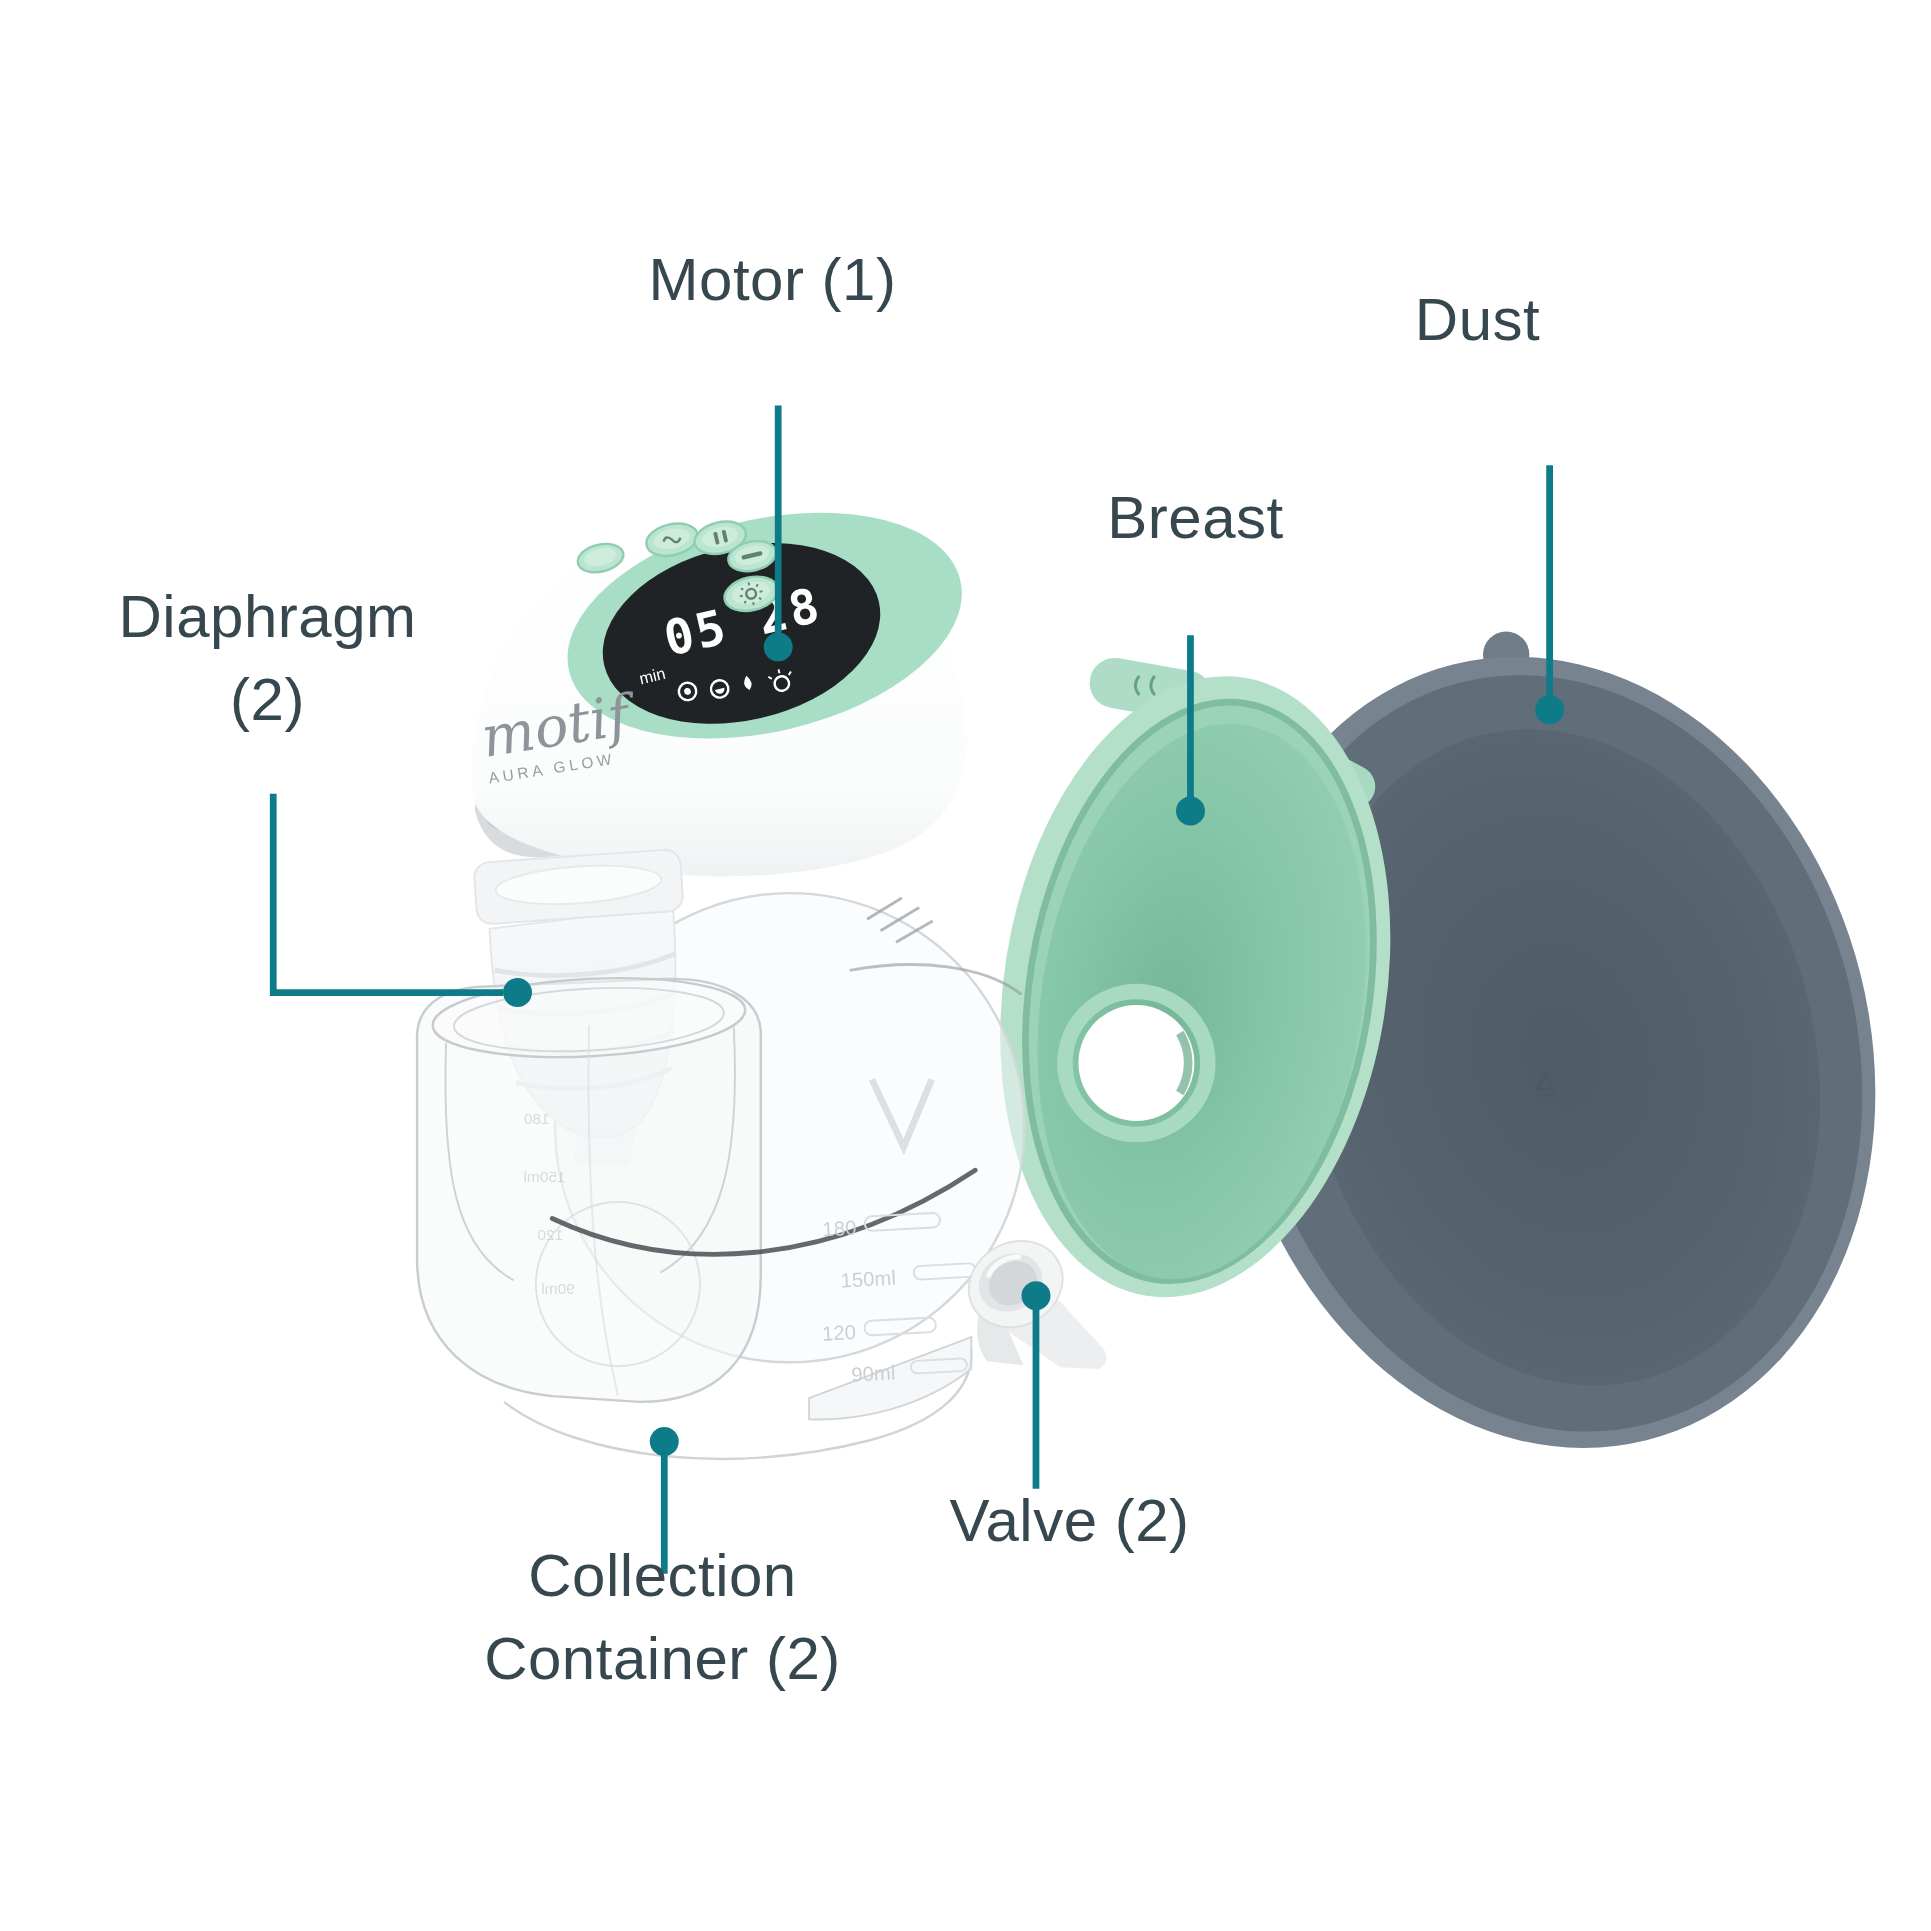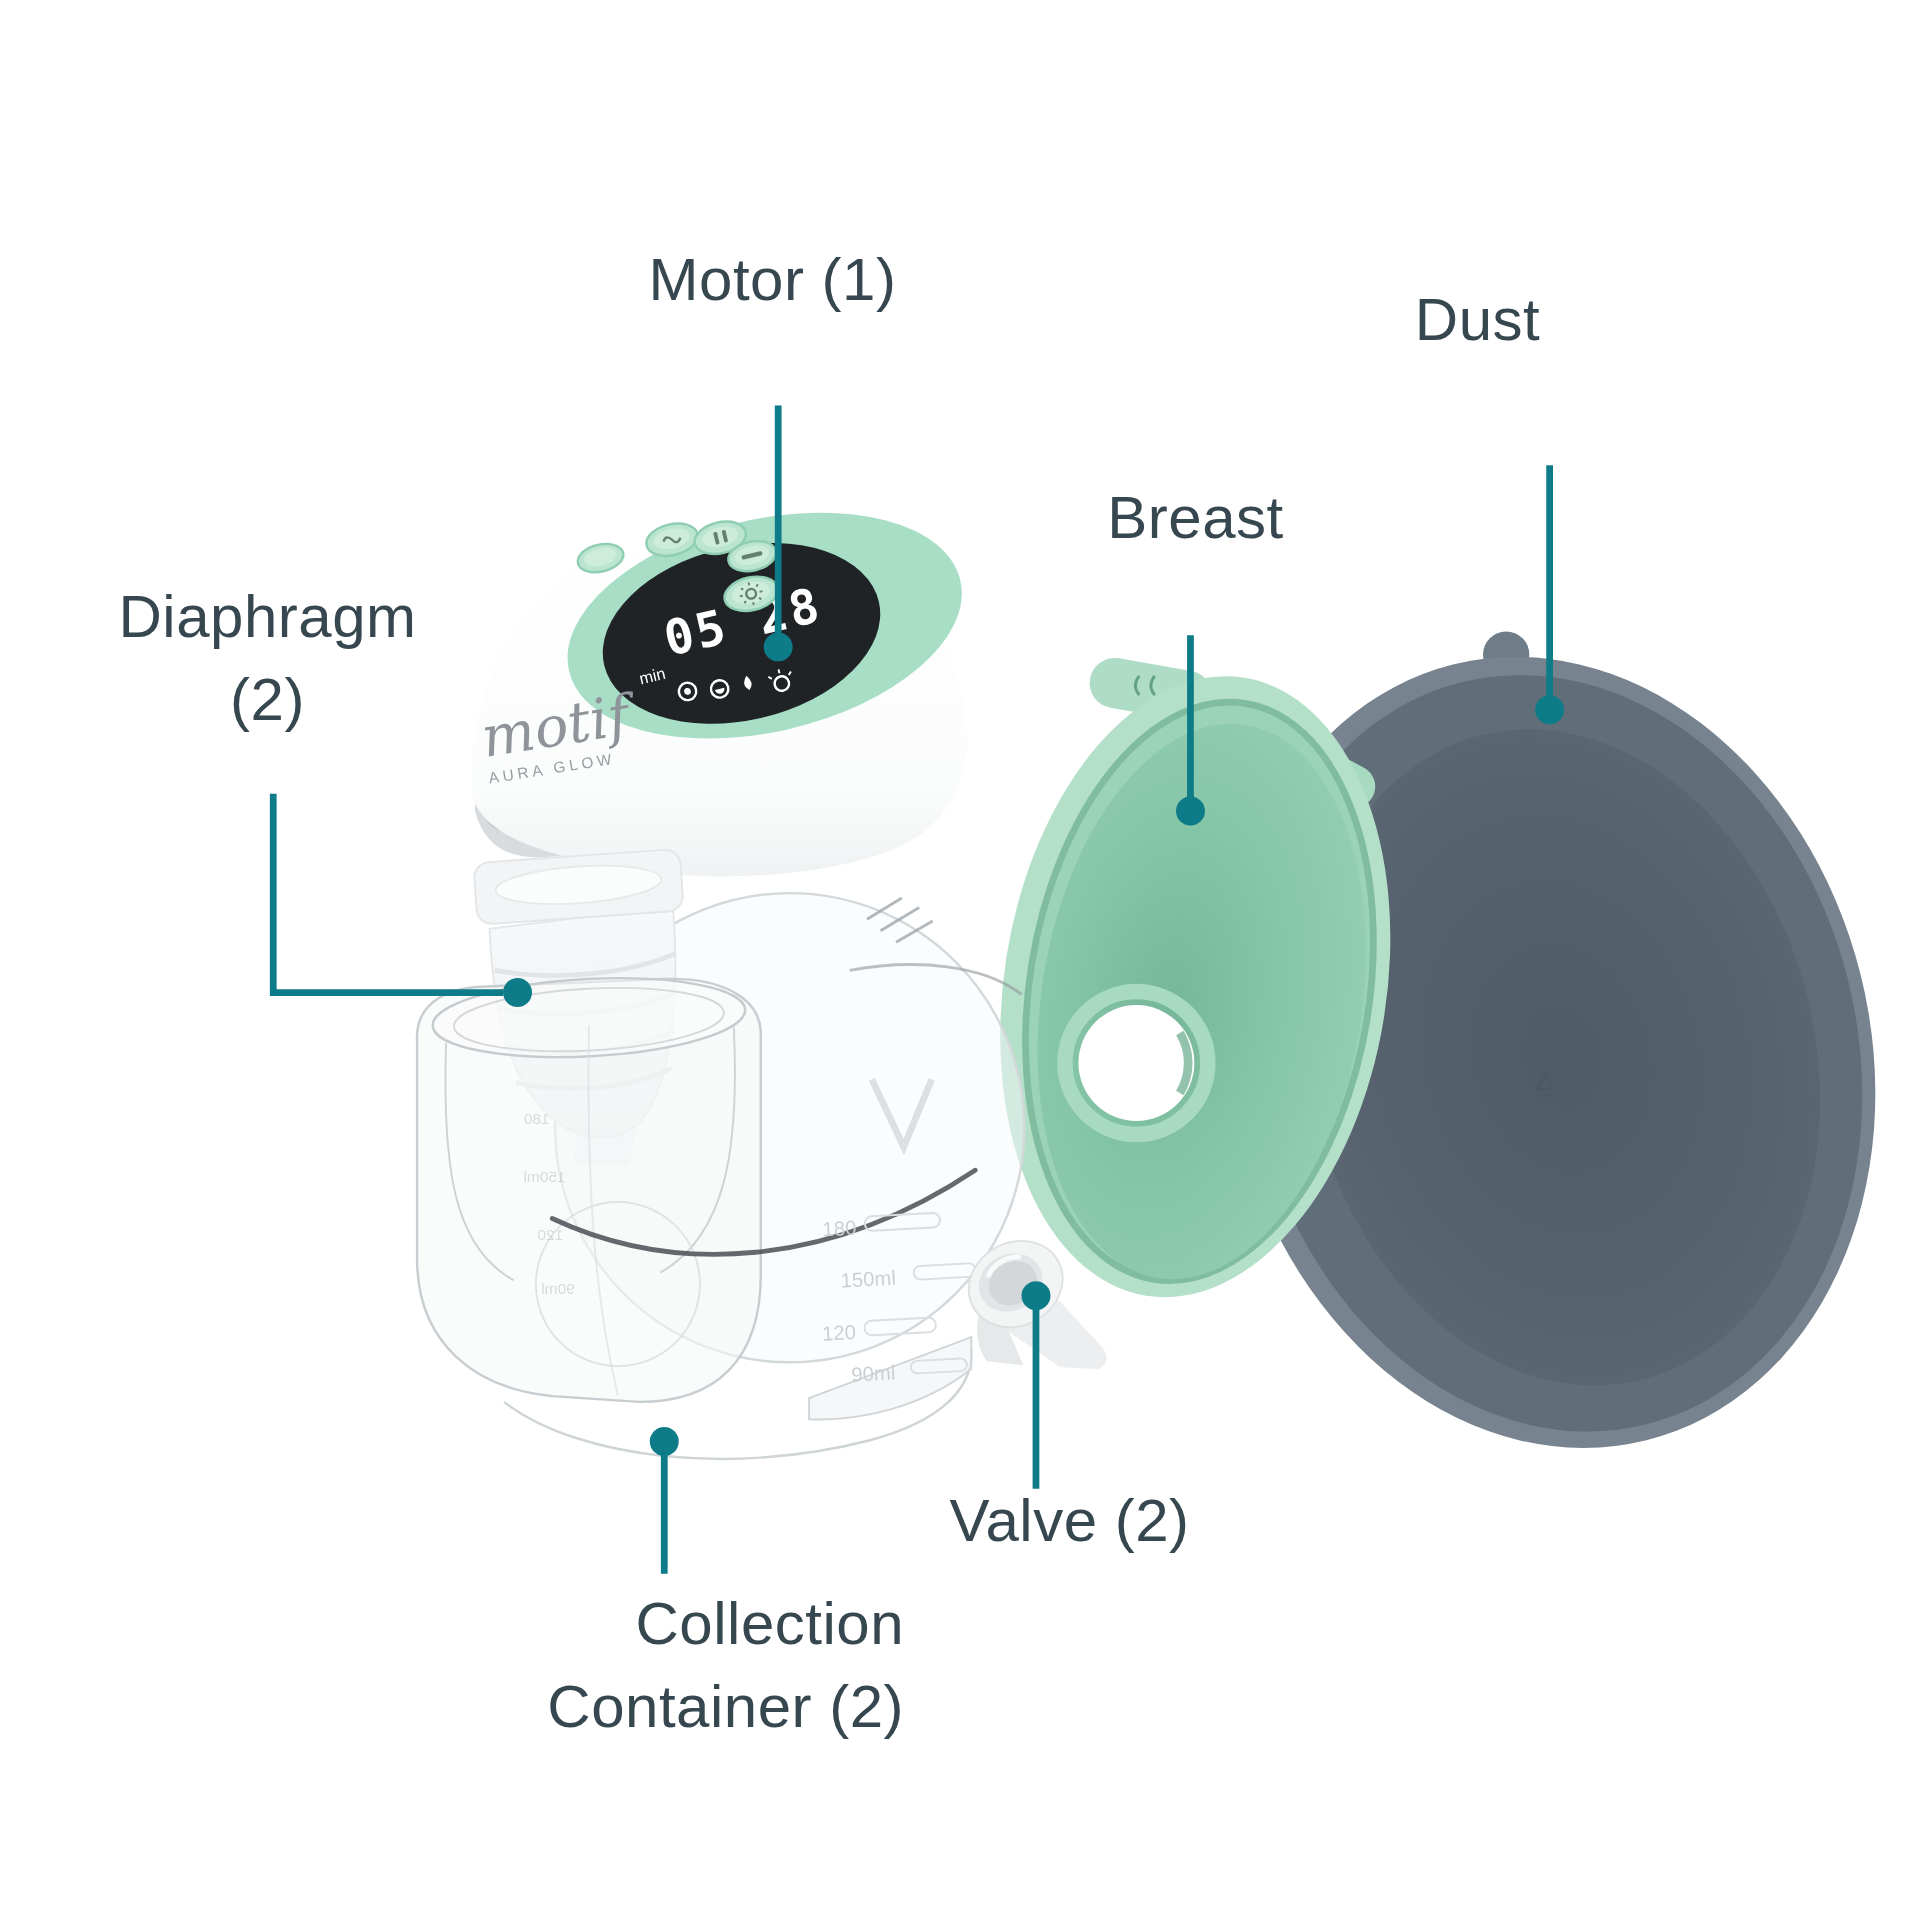--- a/index.html
+++ b/index.html
@@ -243,19 +243,19 @@
 
 <div class="label" style="left:26px; top:575px; width:483px;">
   <div>Diaphragm</div>
   <div>(2)</div>
 </div>
 
 <div class="label" style="left:828px; top:1479px; width:483px;">
   <div>Valve (2)</div>
 </div>
 
-<div class="label" style="left:421px; top:1582px; width:483px;text-align:right;">
+<div class="label" style="left:421px; top:1534px; width:483px;">
   <div>Collection</div>
   <div>Container (2)</div>
 </div>
 
 </div>
 
 
 </body></html>

